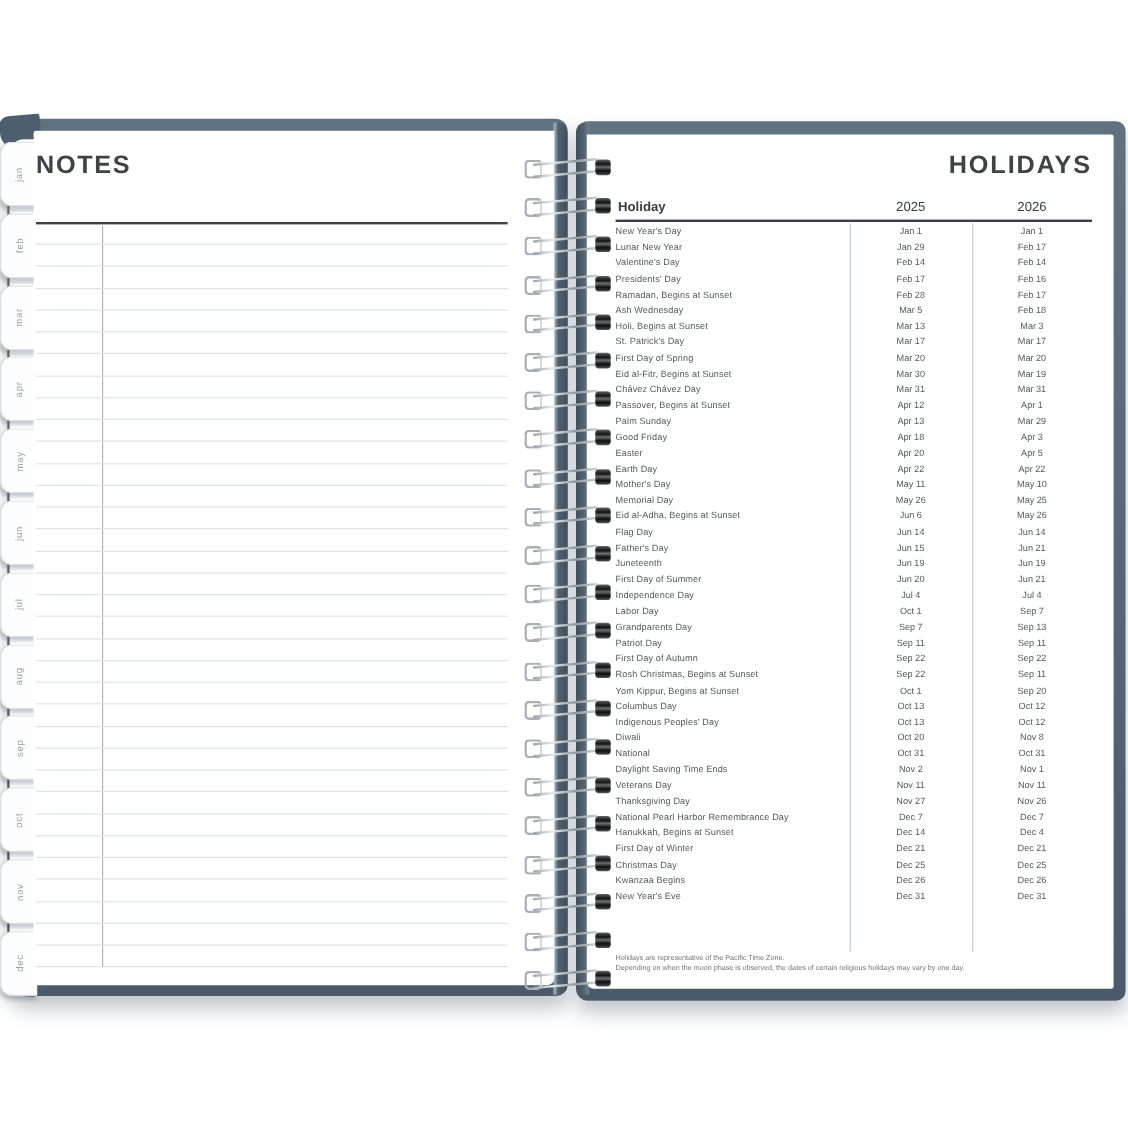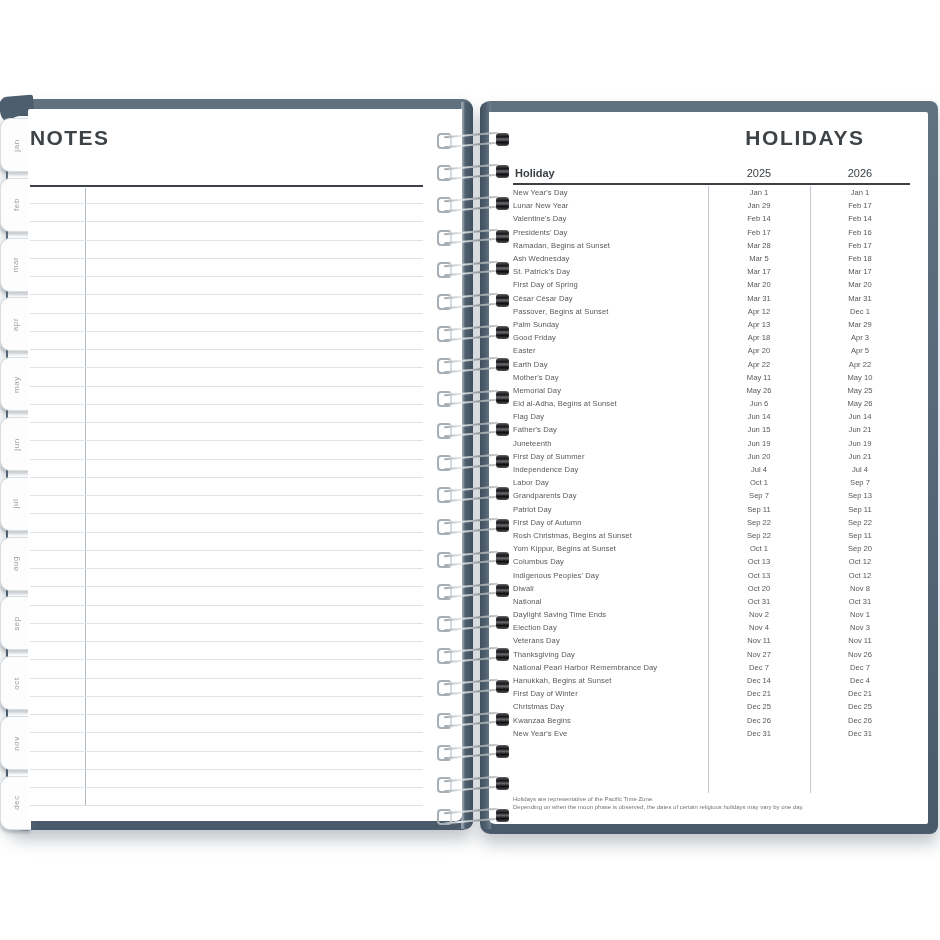--- a/index.html
+++ b/index.html
@@ -37,21 +37,21 @@
   .page-right{left:489px;top:112px;width:439px;height:712px;border-radius:0 2px 2px 6px;}
 
   
   .notes-title{position:absolute;left:30px;top:126px;font-size:21px;font-weight:600;
     letter-spacing:1.4px;color:#3e4347;}
   .head-rule-left{position:absolute;left:30px;top:185px;width:393px;height:2px;background:#3b4146;}
   .rule-line{position:absolute;left:30px;width:393px;height:1px;background:#dfe3e7;}
   .margin-line{position:absolute;left:85px;top:188px;width:1px;height:618px;background:#aeb8bf;}
 
   
-  .holidays-title{position:absolute;left:700px;top:126px;width:210px;text-align:center;
+  .holidays-title{position:absolute;left:700px;top:126px;width:210px;text-align:right;
     font-size:21px;font-weight:600;letter-spacing:1.6px;color:#3e4347;}
   .th{position:absolute;top:167px;font-size:11px;font-weight:600;color:#393e43;}
   .th-holiday{left:515px;}
   .th-2025{left:708px;width:102px;text-align:center;font-weight:400;}
   .th-2026{left:810px;width:100px;text-align:center;font-weight:400;}
   .head-rule-right{position:absolute;left:513px;top:183px;width:397px;height:2px;background:#3b4146;}
   .col-div{position:absolute;top:186px;width:1px;height:607px;background:#c4cacf;}
   .col-div-1{left:708px;} .col-div-2{left:810px;}
   .rows{position:absolute;left:513px;top:186px;width:397px;}
   .row{display:flex;height:13.2px;align-items:center;}
@@ -191,47 +191,57 @@
         <span class="c-d1">Feb 14</span>
         <span class="c-d2">Feb 14</span>
       </div>
       <div class="row">
         <span class="c-name">Presidents' Day</span>
         <span class="c-d1">Feb 17</span>
         <span class="c-d2">Feb 16</span>
       </div>
       <div class="row">
         <span class="c-name">Ramadan, Begins at Sunset</span>
-        <span class="c-d1">Mar 28</span>
+        <span class="c-d1">Feb 28</span>
         <span class="c-d2">Feb 17</span>
       </div>
       <div class="row">
         <span class="c-name">Ash Wednesday</span>
         <span class="c-d1">Mar 5</span>
         <span class="c-d2">Feb 18</span>
       </div>
       <div class="row">
+        <span class="c-name">Holi, Begins at Sunset</span>
+        <span class="c-d1">Mar 13</span>
+        <span class="c-d2">Mar 3</span>
+      </div>
+      <div class="row">
         <span class="c-name">St. Patrick's Day</span>
         <span class="c-d1">Mar 17</span>
         <span class="c-d2">Mar 17</span>
       </div>
       <div class="row">
         <span class="c-name">First Day of Spring</span>
         <span class="c-d1">Mar 20</span>
         <span class="c-d2">Mar 20</span>
       </div>
       <div class="row">
-        <span class="c-name">César César Day</span>
+        <span class="c-name">Eid al-Fitr, Begins at Sunset</span>
+        <span class="c-d1">Mar 30</span>
+        <span class="c-d2">Mar 19</span>
+      </div>
+      <div class="row">
+        <span class="c-name">Chávez Chávez Day</span>
         <span class="c-d1">Mar 31</span>
         <span class="c-d2">Mar 31</span>
       </div>
       <div class="row">
         <span class="c-name">Passover, Begins at Sunset</span>
         <span class="c-d1">Apr 12</span>
-        <span class="c-d2">Dec 1</span>
+        <span class="c-d2">Apr 1</span>
       </div>
       <div class="row">
         <span class="c-name">Palm Sunday</span>
         <span class="c-d1">Apr 13</span>
         <span class="c-d2">Mar 29</span>
       </div>
       <div class="row">
         <span class="c-name">Good Friday</span>
         <span class="c-d1">Apr 18</span>
         <span class="c-d2">Apr 3</span>
@@ -333,25 +343,20 @@
       </div>
       <div class="row">
         <span class="c-name">National</span>
         <span class="c-d1">Oct 31</span>
         <span class="c-d2">Oct 31</span>
       </div>
       <div class="row">
         <span class="c-name">Daylight Saving Time Ends</span>
         <span class="c-d1">Nov 2</span>
         <span class="c-d2">Nov 1</span>
-      </div>
-      <div class="row">
-        <span class="c-name">Election Day</span>
-        <span class="c-d1">Nov 4</span>
-        <span class="c-d2">Nov 3</span>
       </div>
       <div class="row">
         <span class="c-name">Veterans Day</span>
         <span class="c-d1">Nov 11</span>
         <span class="c-d2">Nov 11</span>
       </div>
       <div class="row">
         <span class="c-name">Thanksgiving Day</span>
         <span class="c-d1">Nov 27</span>
         <span class="c-d2">Nov 26</span>

